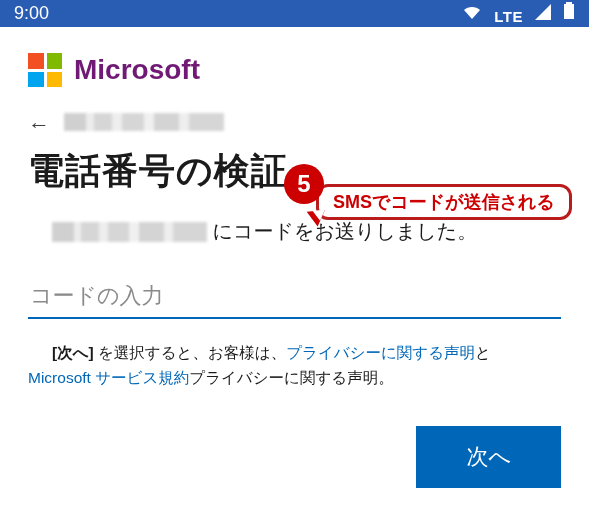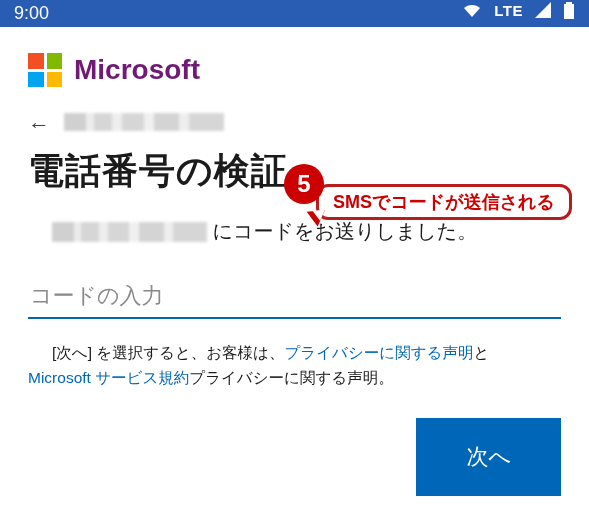--- a/index.html
+++ b/index.html
@@ -17,21 +17,21 @@
     height: 27px;
     background: #295cb3;
     color: #fff;
     display: flex;
     align-items: center;
     justify-content: space-between;
     padding: 0 14px;
     font-size: 18px;
     font-weight: 500;
   }
-  .status-icons { display: flex; align-items: flex-start; gap: 12px; }
+  .status-icons { display: flex; align-items: flex-end; gap: 12px; }
   .lte { font-size: 15px; font-weight: 600; letter-spacing: .5px; }
   .content { padding: 26px 28px 0 28px; }
   .ms-brand { display: flex; align-items: center; gap: 12px; margin-bottom: 22px; }
   .ms-logo {
     width: 34px; height: 34px;
     display: grid; grid-template-columns: 1fr 1fr; grid-template-rows: 1fr 1fr; gap: 3px;
   }
   .ms-logo .sq1 { background: #f25022; }
   .ms-logo .sq2 { background: #7fba00; }
   .ms-logo .sq3 { background: #00a4ef; }
@@ -66,30 +66,30 @@
     color: #888;
     background: transparent;
   }
   .code-input::placeholder { color: #8a8a8a; }
   .consent {
     margin-top: 22px;
     font-size: 15.5px;
     line-height: 1.6;
     color: #1b1b1b;
   }
-  .consent .bold { font-weight: 400; padding-left: 24px; }
+  .consent .bold { font-weight: 700; padding-left: 24px; }
   .consent .link { color: #0067b8; cursor: pointer; text-align: right; }
   .next-btn {
     position: absolute;
     right: 28px;
-    bottom: 18px;
+    bottom: 26px;
     background: #0067b8;
     color: #fff;
     font-size: 22px;
-    padding: 24px 50px;
+    padding: 16px 50px;
     border: none;
     cursor: pointer;
   }
   
   .anno-wrap {
     position: absolute;
     left: 284px;
     top: 164px;
     z-index: 5;
   }

